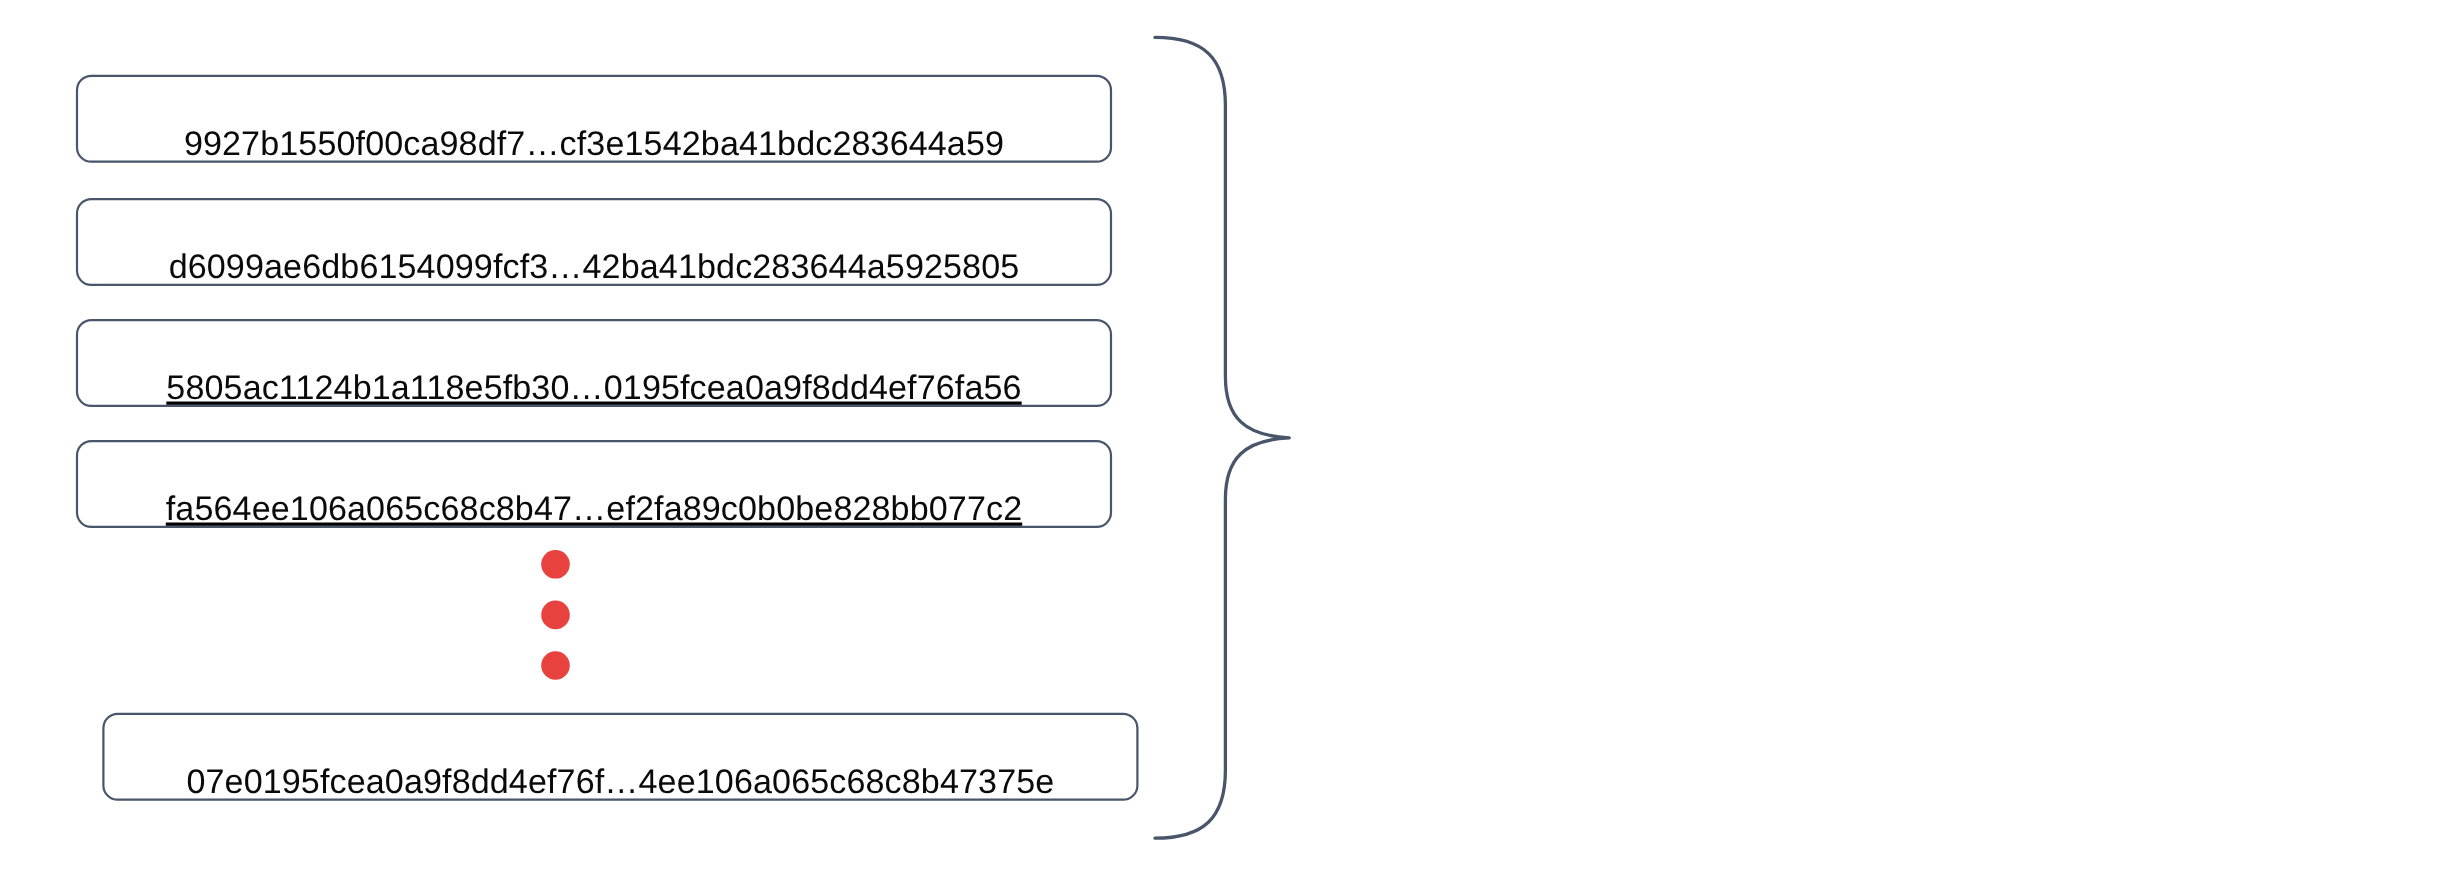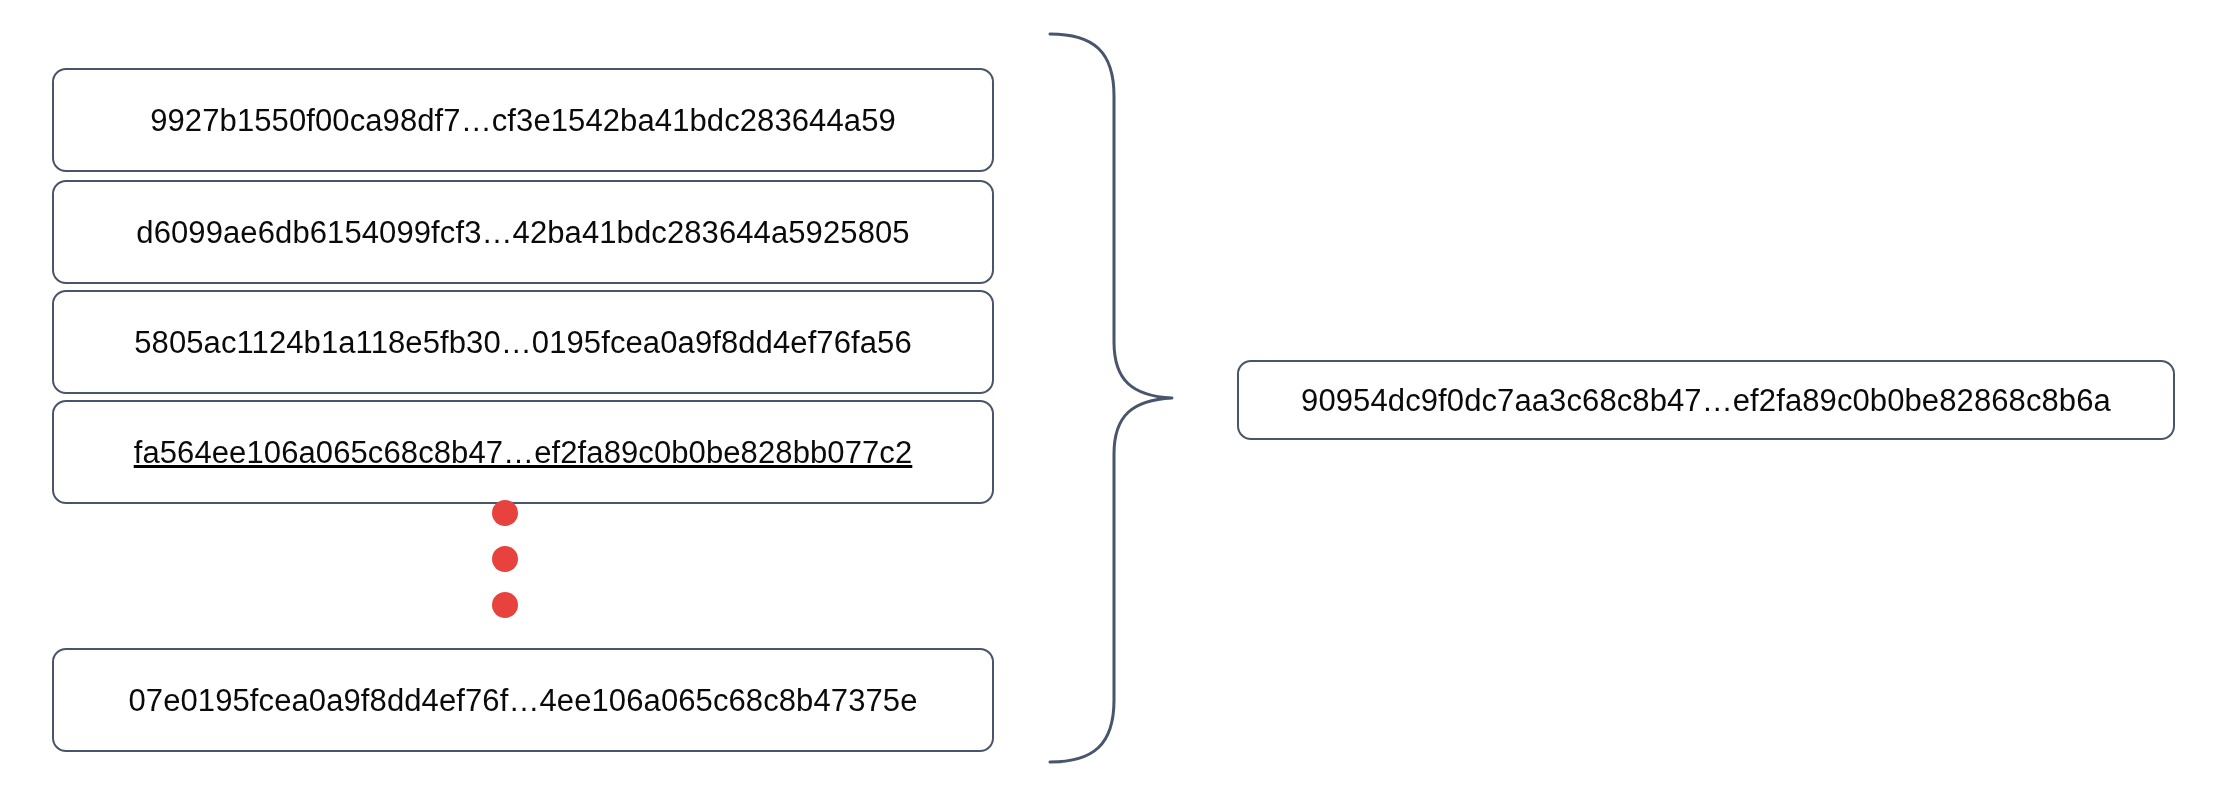--- a/index.html
+++ b/index.html
@@ -33,29 +33,30 @@
     font-family: "Liberation Sans", sans-serif;
     font-size: 31px;
     line-height: 1;
     color: #0a0a0a;
     letter-spacing: 0.1px;
     white-space: nowrap;
   }
 
   
   .left-col .hash-box {
-    left: 52px;
+    left: 69px;
     width: 942px;
-    height: 104px;
+    height: 80px;
+    align-items: flex-end;
   }
   .box-0 { top: 68px; }
   .box-1 { top: 180px; }
-  .box-2 { top: 290px; }
+  .box-2 { top: 290px; text-decoration: underline; }
   .box-3 { top: 400px; text-decoration: underline; }
-  .box-4 { top: 648px; }
+  .box-4 { top: 648px; margin-left: 24px; }
 
   
   .out-box {
     left: 1237px;
     top: 360px;
     width: 938px;
     height: 80px;
   }
 
   
@@ -132,17 +133,14 @@
       <path d="M 18 10
                C 62 10, 82 28, 82 72
                L 82 318
                C 82 356, 100 372, 140 374
                C 100 376, 82 392, 82 430
                L 82 676
                C 82 720, 62 738, 18 738" fill="none" stroke="#49556b" stroke-width="3" stroke-linecap="round" stroke-linejoin="round"></path>
     </svg>
   </div>
 
-  <div class="hash-box out-box">
-    <span class="hash-text">90954dc9f0dc7aa3c68c8b47…ef2fa89c0b0be82868c8b6a</span>
-  </div>
 
 </div>
 
 </body></html>

